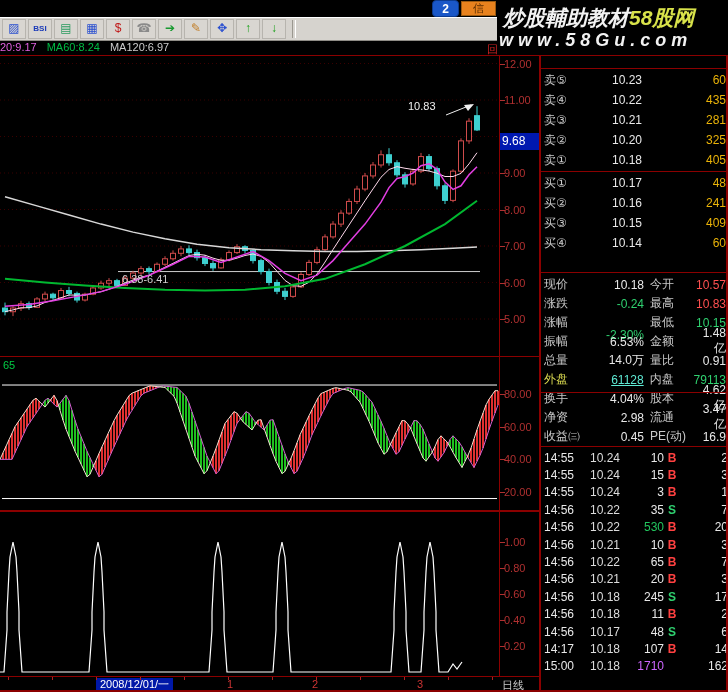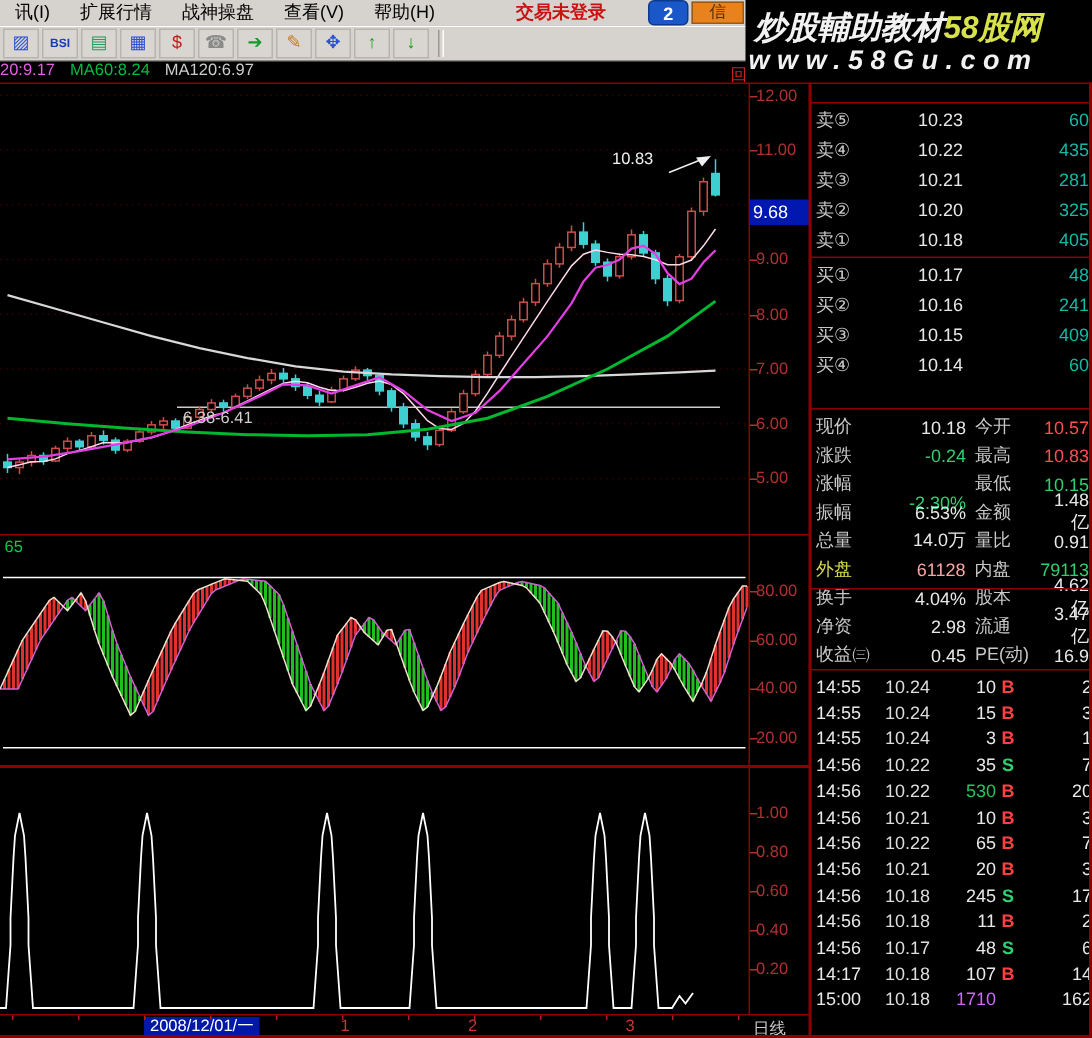--- a/index.html
+++ b/index.html
@@ -50,21 +50,21 @@
   .month-lab{position:absolute;top:2px;color:#cc3333;font-size:11px;}
   #period-lab{position:absolute;left:502px;top:2px;color:#c8c8c8;font-size:11px;}
   
   #quote{position:absolute;left:540px;top:55px;width:188px;height:637px;background:#000;
          font-size:12px;color:#c8c8c8;}
   #quote-title{position:absolute;left:0;top:0;width:100%;height:13px;text-align:center;
          color:#ffff00;font-weight:bold;font-size:12px;white-space:nowrap;}
   .qrow{display:flex;align-items:center;height:20px;padding:0 0 0 4px;}
   .qrow .lbl{width:36px;color:#c8c8c8;}
   .qrow .prc{width:62px;text-align:right;color:#e8e8e8;}
-  .qrow .vol{flex:1;text-align:right;padding-right:2px;color:#14b8a6;}
+  .qrow .vol{flex:1;text-align:right;padding-right:2px;color:#eab308;}
   #asks{position:absolute;left:0;top:15px;width:188px;}
   #bids{position:absolute;left:0;top:118px;width:188px;}
   #info{position:absolute;left:0;top:220px;width:188px;}
   .irow{display:flex;align-items:center;height:19px;padding-left:4px;}
   .irow .il1{width:42px;}
   .irow .iv1{width:58px;text-align:right;}
   .irow .il2{width:44px;padding-left:6px;}
   .irow .iv2{flex:1;text-align:right;padding-right:2px;}
   #ticklist{position:absolute;left:0;top:394px;width:188px;}
   .trow{display:flex;align-items:center;height:17.4px;padding-left:4px;white-space:nowrap;}
@@ -72,28 +72,20 @@
   .trow .tp{width:42px;text-align:right;color:#dddddd;}
   .trow .tv{width:44px;text-align:right;}
   .trow .ts{width:16px;text-align:center;font-weight:bold;}
   .trow .tf{flex:1;text-align:right;overflow:hidden;color:#e8e8e8;}
 </style>
 </head>
 <body>
 
 <div id="root">
 
-  <div id="menubar">
-      <span class="menu-item">讯(I)</span>
-      <span class="menu-item">扩展行情</span>
-      <span class="menu-item">战神操盘</span>
-      <span class="menu-item">查看(V)</span>
-      <span class="menu-item">帮助(H)</span>
-      <span class="login-status">交易未登录</span>
-    </div>
 
   <div id="toolbar">
       <div class="tbtn" style="color: rgb(42, 79, 208);">▨</div>
       <div class="tbtn" style="color: rgb(26, 58, 184); font-size: 8px; font-weight: bold;">BSI</div>
       <div class="tbtn" style="color: rgb(42, 154, 96);">▤</div>
       <div class="tbtn" style="color: rgb(42, 79, 208);">▦</div>
       <div class="tbtn" style="color: rgb(192, 24, 24);">$</div>
       <div class="tbtn" style="color: rgb(138, 138, 138);">☎</div>
       <div class="tbtn" style="color: rgb(24, 154, 48);">➔</div>
       <div class="tbtn" style="color: rgb(192, 122, 32);">✎</div>
@@ -517,21 +509,21 @@
           <span class="iv2" style="color: rgb(232, 232, 232);">1.48亿</span>
         </div>
         <div class="irow">
           <span class="il1" style="color: rgb(200, 200, 200);">总量</span>
           <span class="iv1" style="color: rgb(232, 232, 232);">14.0万</span>
           <span class="il2">量比</span>
           <span class="iv2" style="color: rgb(232, 232, 232);">0.91</span>
         </div>
         <div class="irow">
           <span class="il1" style="color: rgb(216, 216, 80);">外盘</span>
-          <span class="iv1" style="color: #fca5a5;">61128</span>
+          <span class="iv1" style="color: #5eead4; text-decoration: underline;">61128</span>
           <span class="il2">内盘</span>
           <span class="iv2" style="color: rgb(47, 208, 111);">79113</span>
         </div>
         <div class="irow">
           <span class="il1" style="color: rgb(200, 200, 200);">换手</span>
           <span class="iv1" style="color: rgb(232, 232, 232);">4.04%</span>
           <span class="il2">股本</span>
           <span class="iv2" style="color: rgb(232, 232, 232);">4.62亿</span>
         </div>
         <div class="irow">

